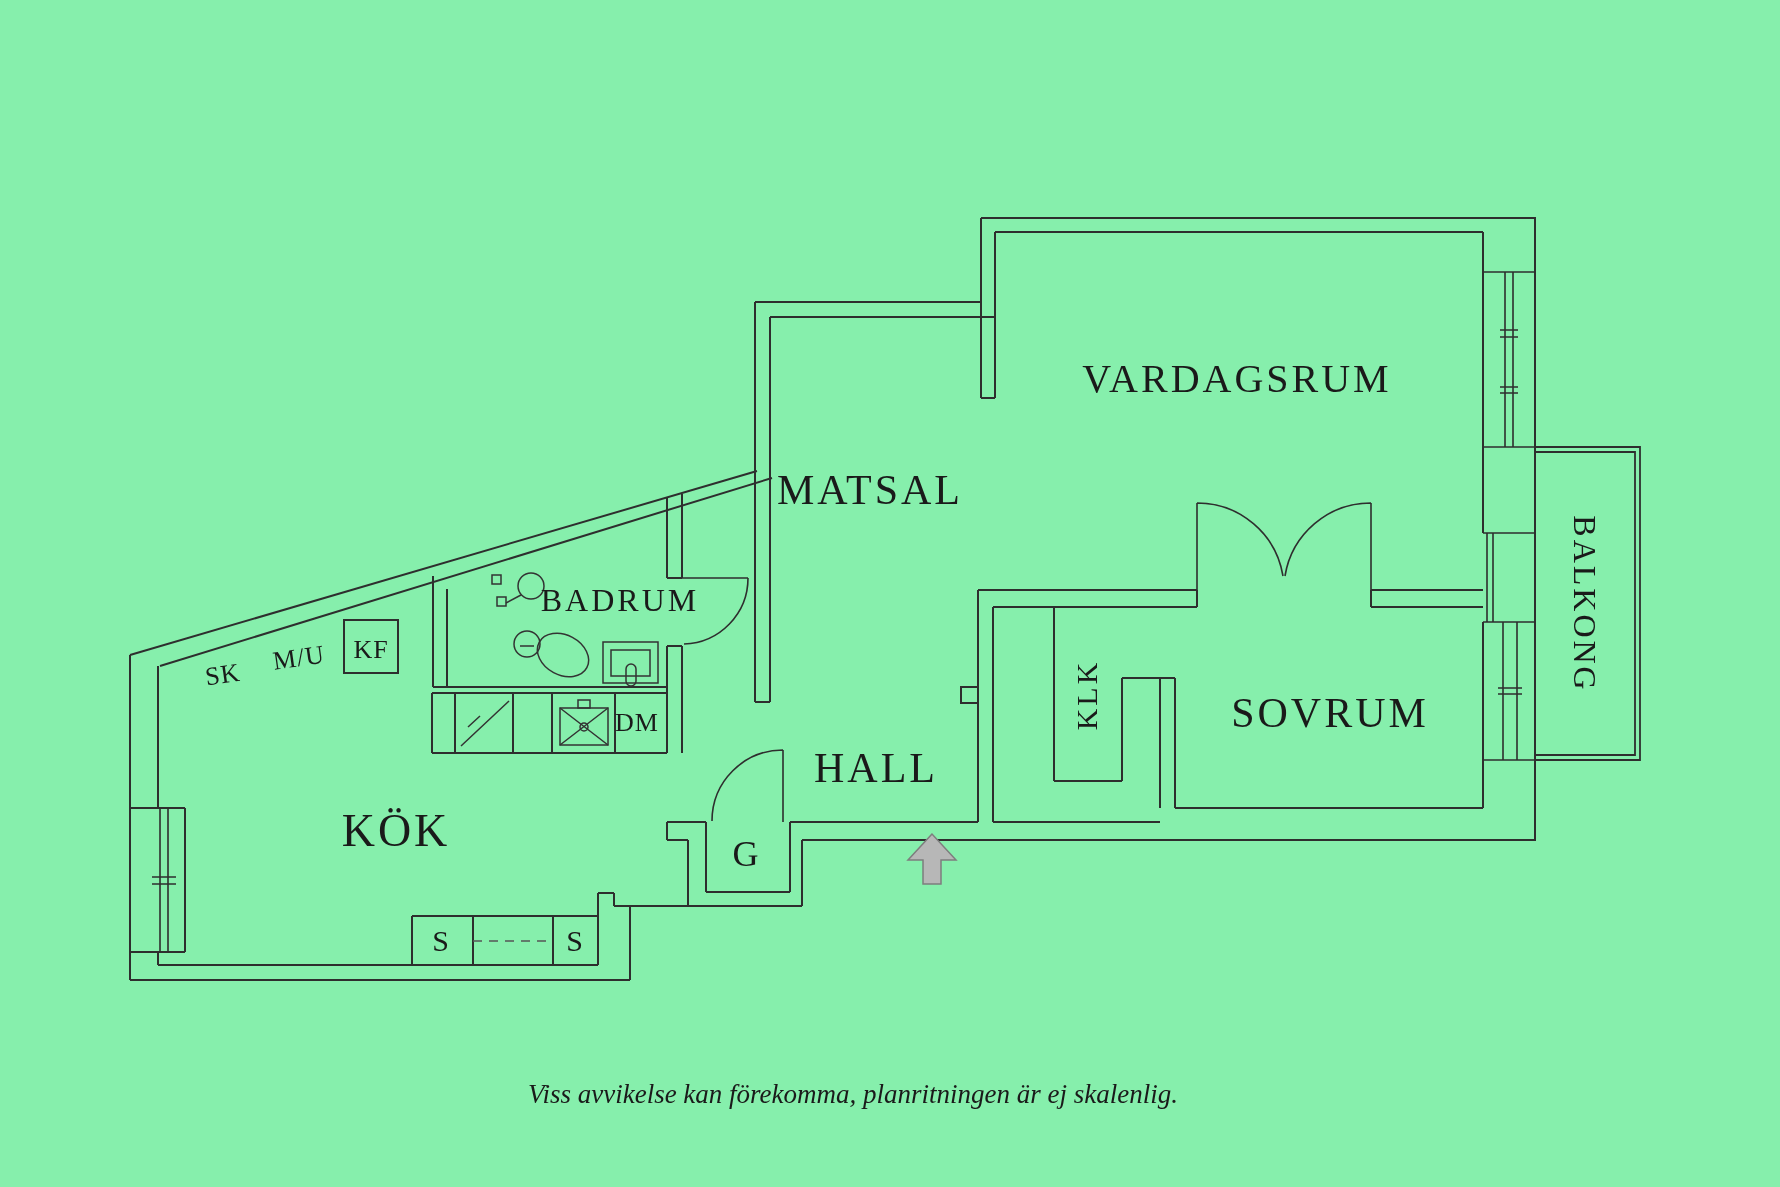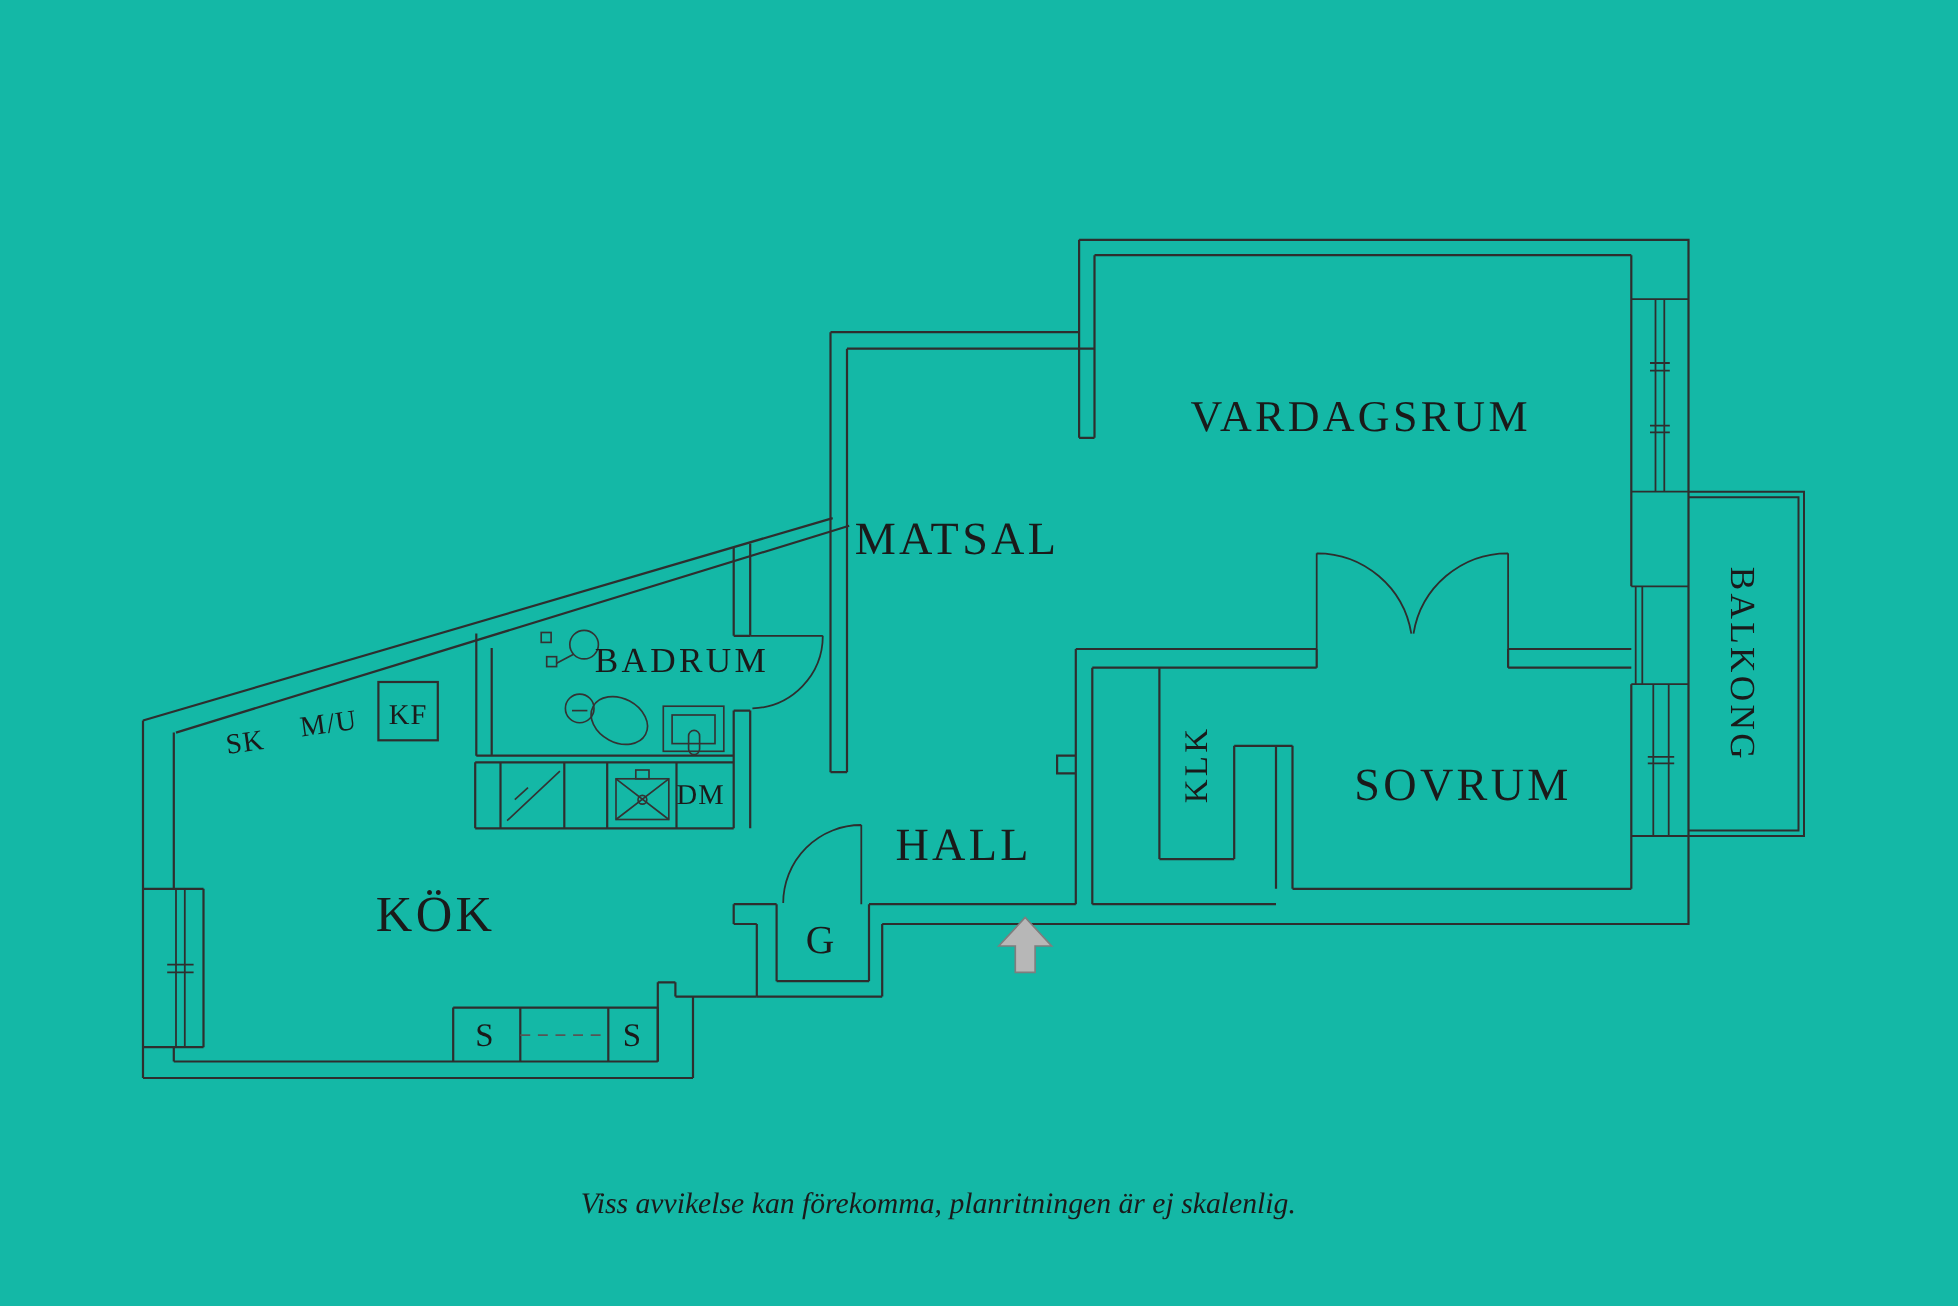--- a/index.html
+++ b/index.html
@@ -1,16 +1,16 @@
 <!DOCTYPE html>
 <html><head>
 <meta charset="utf-8">
 <style>
   html,body{margin:0;padding:0;background:#ffffff;}
-  .page{position:relative;width:1780px;height:1187px;background:#14b8a6;overflow:hidden;
+  .page{position:relative;width:1780px;height:1187px;background:#86efac;overflow:hidden;
         font-family:"Liberation Serif", serif;}
   svg{position:absolute;left:0;top:0;}
   text{fill:#1a1a1a;}
   .room-label{font-family:"Liberation Serif", serif;letter-spacing:3px;}
   .small-label{font-family:"Liberation Serif", serif;letter-spacing:1px;}
   .disclaimer{font-family:"Liberation Serif", serif;font-style:italic;}
 </style>
 </head>
 <body>
 

